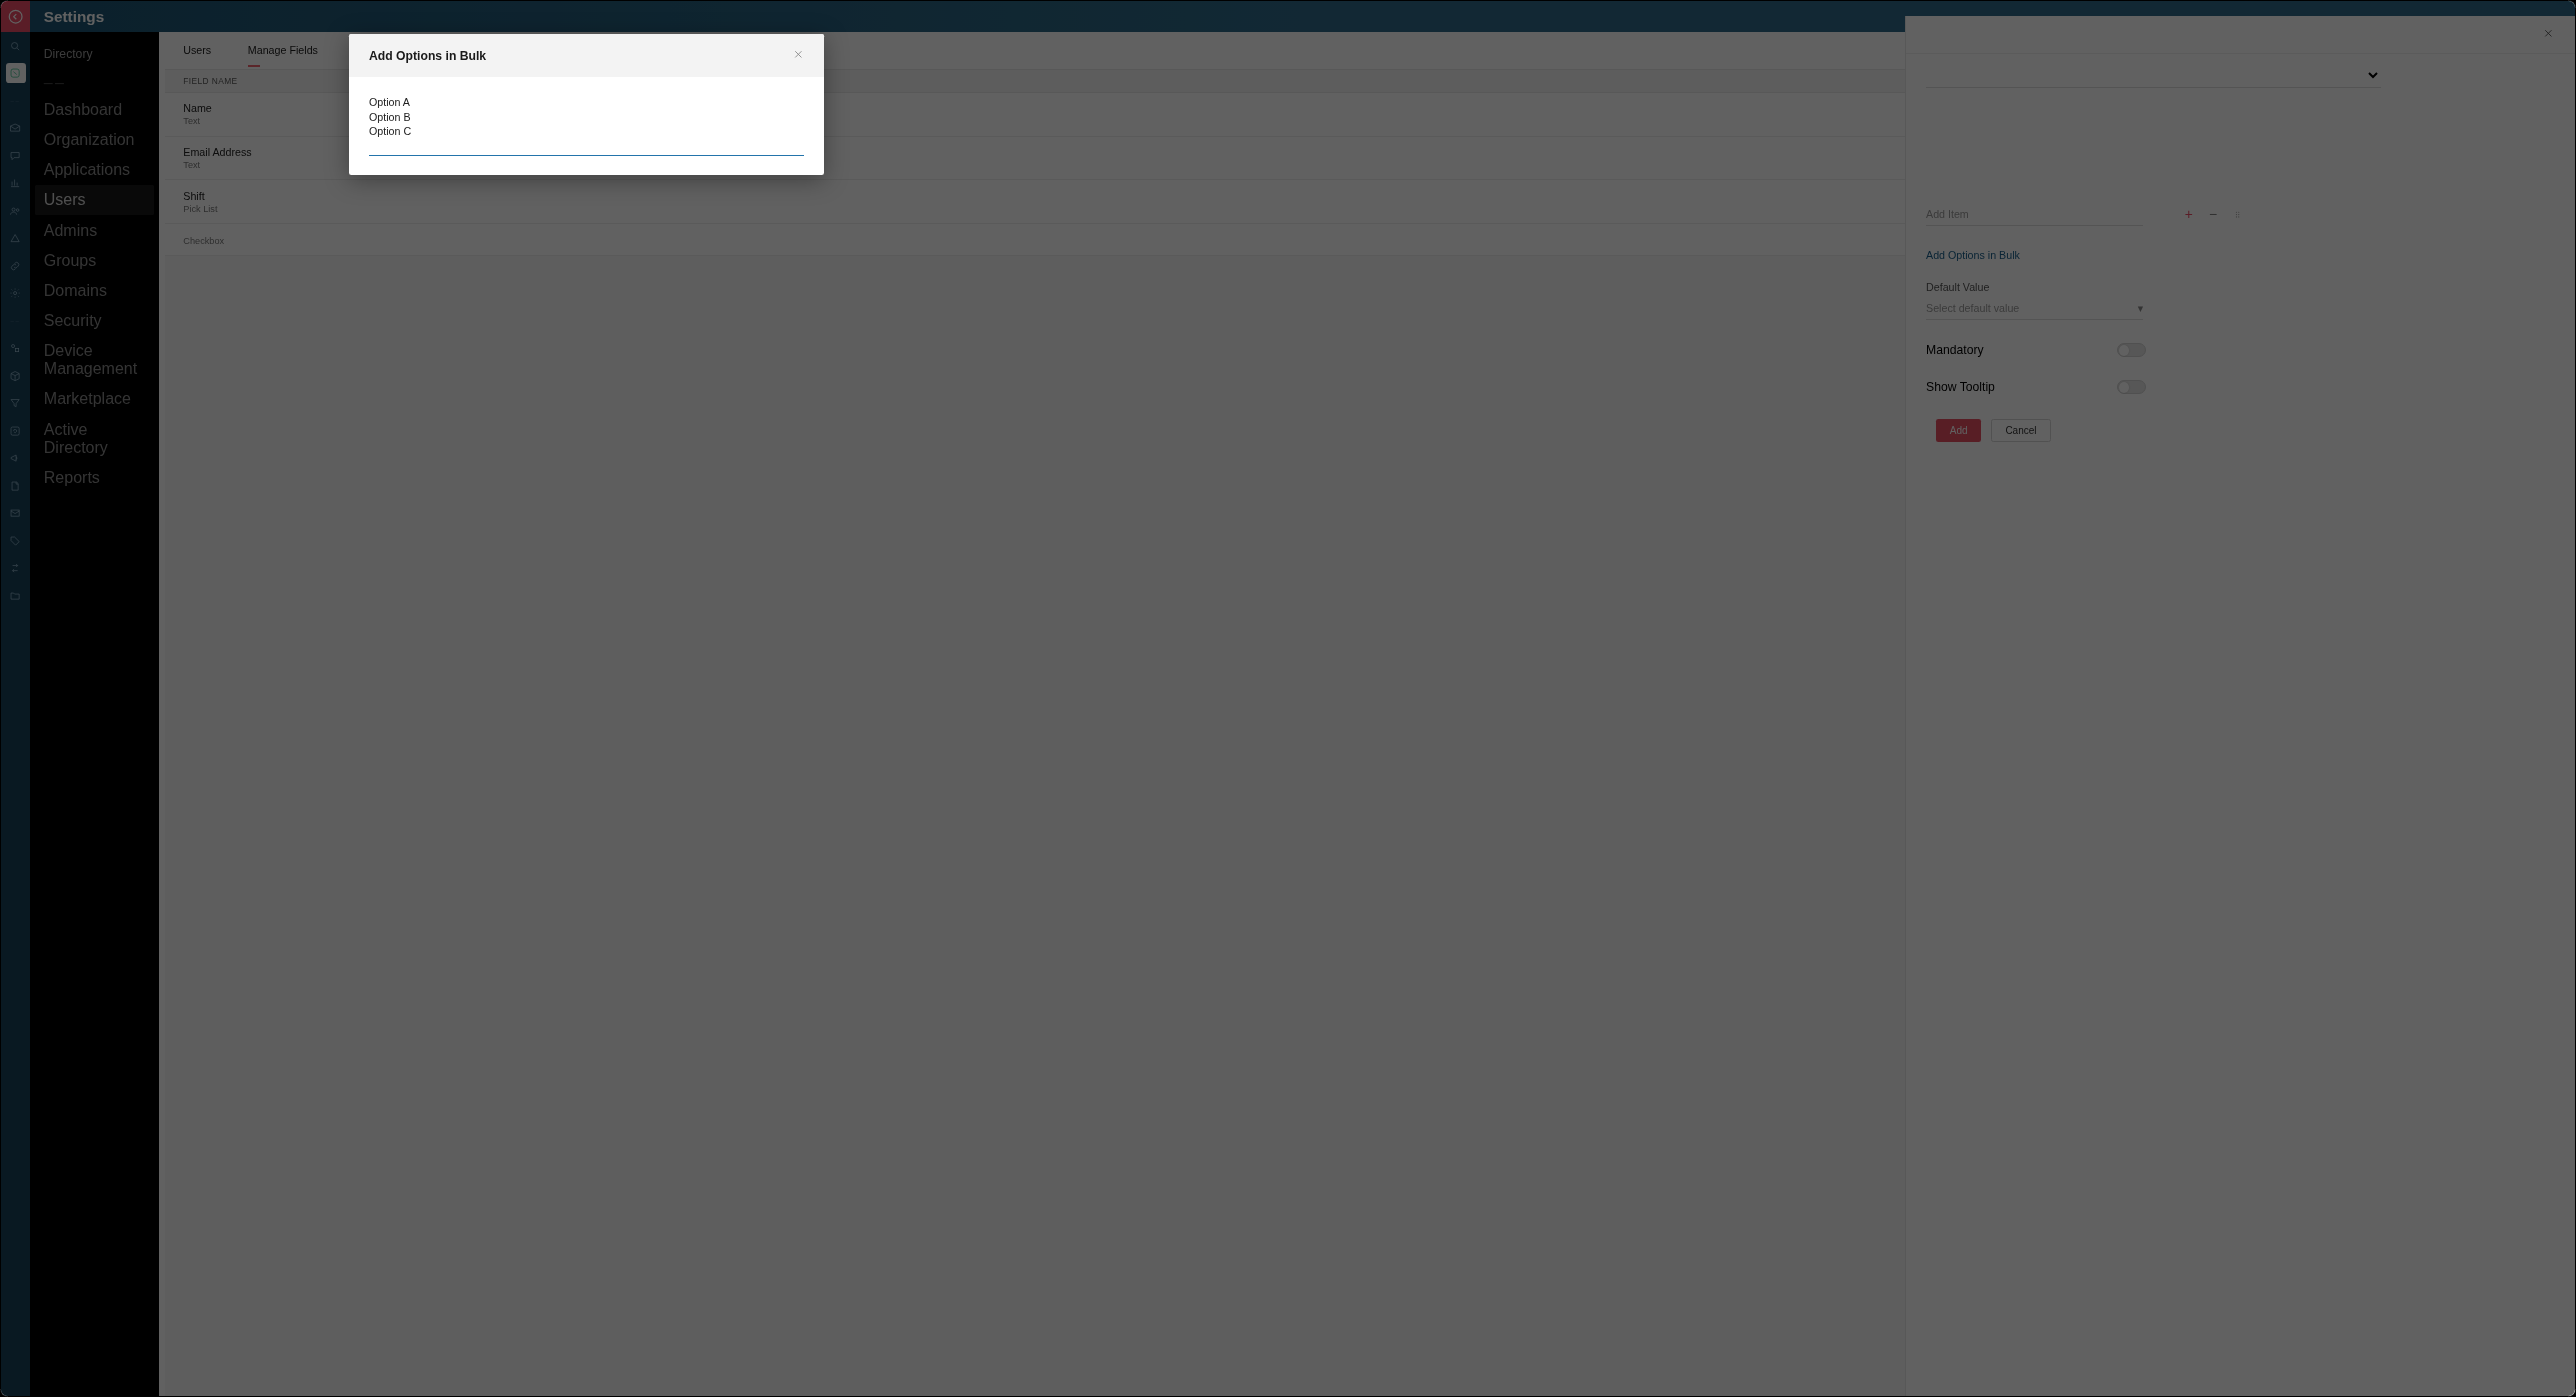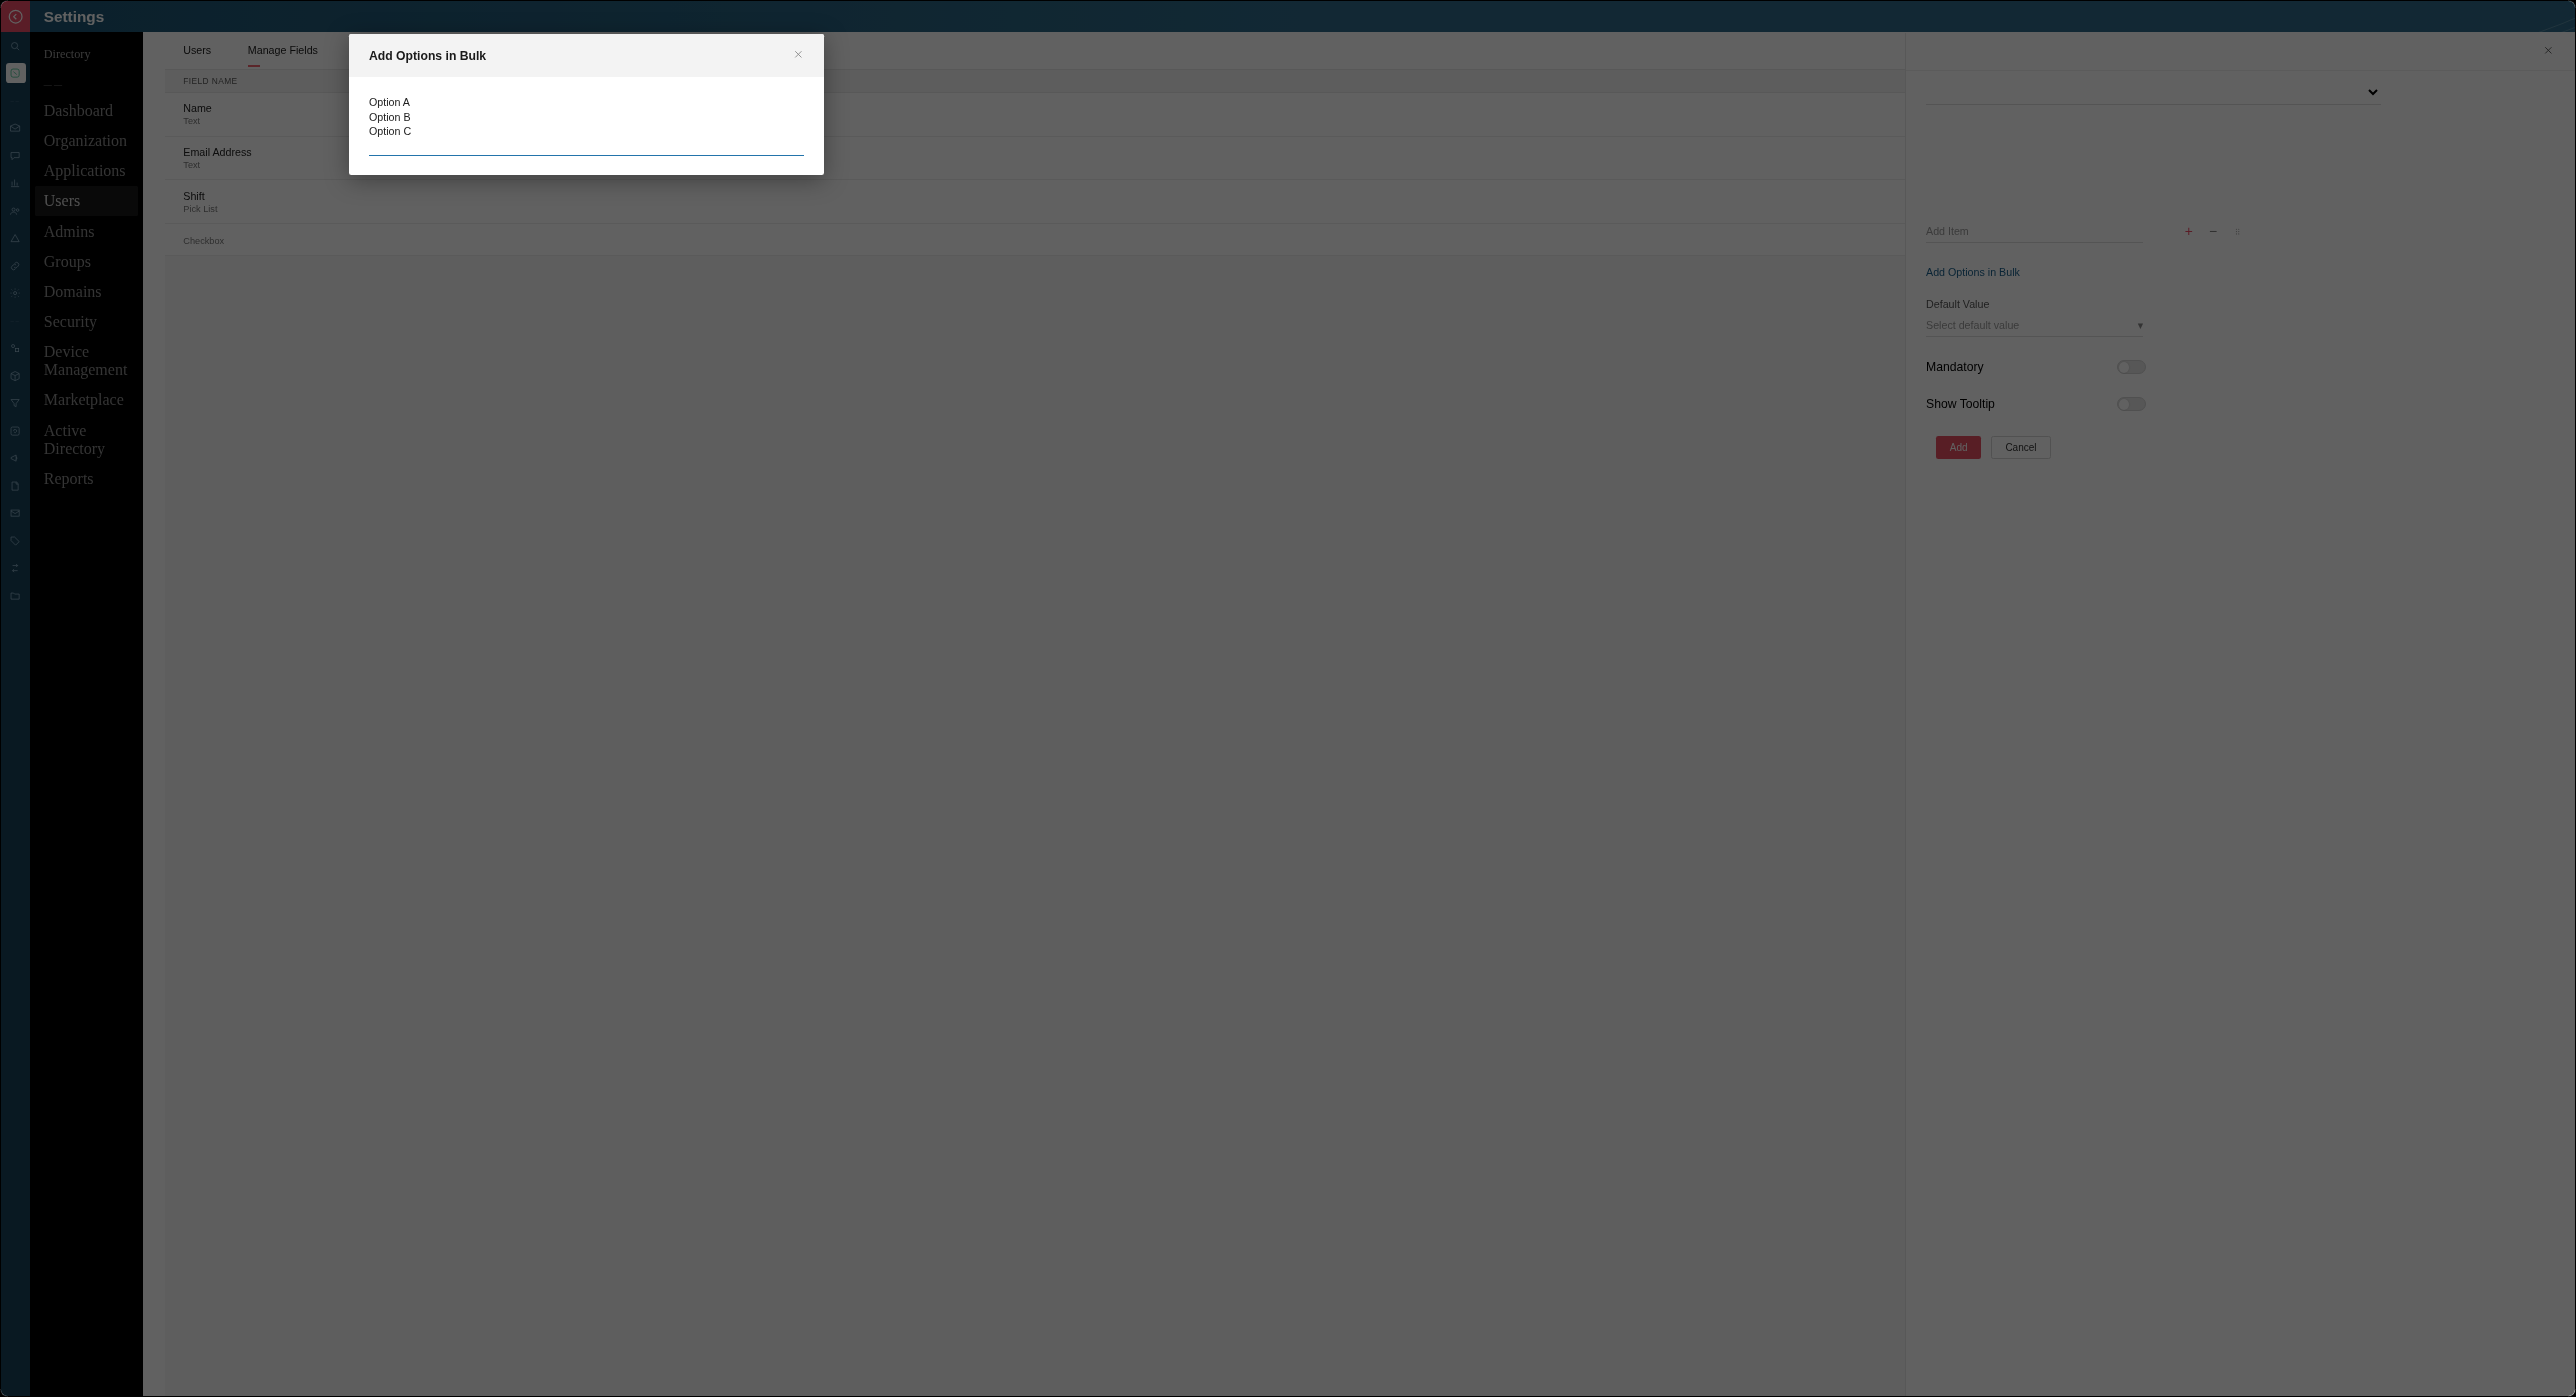--- a/index.html
+++ b/index.html
@@ -54,25 +54,24 @@
   .header h1 { font-size: 15.3px; font-weight: 600; }
   .header-lines {
     position: absolute; right: -38px; top: -46px; width: 550px; height: 168px;
     opacity: .25; pointer-events: none;
   }
   .header-lines svg { width: 100%; height: 100%; }
 
   
   .sidebar {
     position: absolute;
-    left: 29px; top: 31px; bottom: 0; width: 113px;
+    left: 29px; top: 31px; bottom: 0; width: 129px;
     background: #000; color: #8c8c8c;
     padding: 15.3px 0 0 0;
     z-index: 2;
-    font-family: Liberation Serif, serif;
   }
   .sidebar-title { color: #9b9b9b; font-size: 12.2px; padding: 0 13.8px 9.2px; }
   .sidebar-item {
     padding: 6.1px 13.8px; font-size: 16px; color: #8a8a8a;
     cursor: pointer;
   }
   .sidebar-item.active { background: #1a1a1a; color: #cfcfcf; border-radius: 1.5px; margin: 0 4.6px; padding-left: 9.2px; }
   .sidebar-item.dash { color: #444; letter-spacing: 2.3px; padding: 3.1px 13.8px; }
 
   
@@ -98,21 +97,21 @@
   }
   .field-list {}
   .field-row {
     padding: 9.2px 18.3px; border-bottom: 0.8px solid #ededed; background: #fff;
   }
   .field-row .fname { font-size: 10.7px; color: #222; }
   .field-row .ftype { font-size: 9.2px; color: #7a7a7a; margin-top: 2.3px; }
 
   
   .drawer {
-    position: absolute; right: 0; top: 32px; bottom: 0; width: 670px;
+    position: absolute; right: 0; top: 15px; bottom: 0; width: 670px;
     background: #fff; border-left: 0.8px solid #e8e8e8;
     z-index: 2;
     display: flex; flex-direction: column;
   }
   .drawer-top {
     height: 38px; display: flex; align-items: center; justify-content: flex-end;
     border-bottom: 0.8px solid #eee; padding-right: 21.4px;
   }
   .drawer-top .x { color: #555; cursor: pointer; }
   .drawer-body { padding: 9.2px 20px 15.3px; flex: 1; overflow: auto; }

